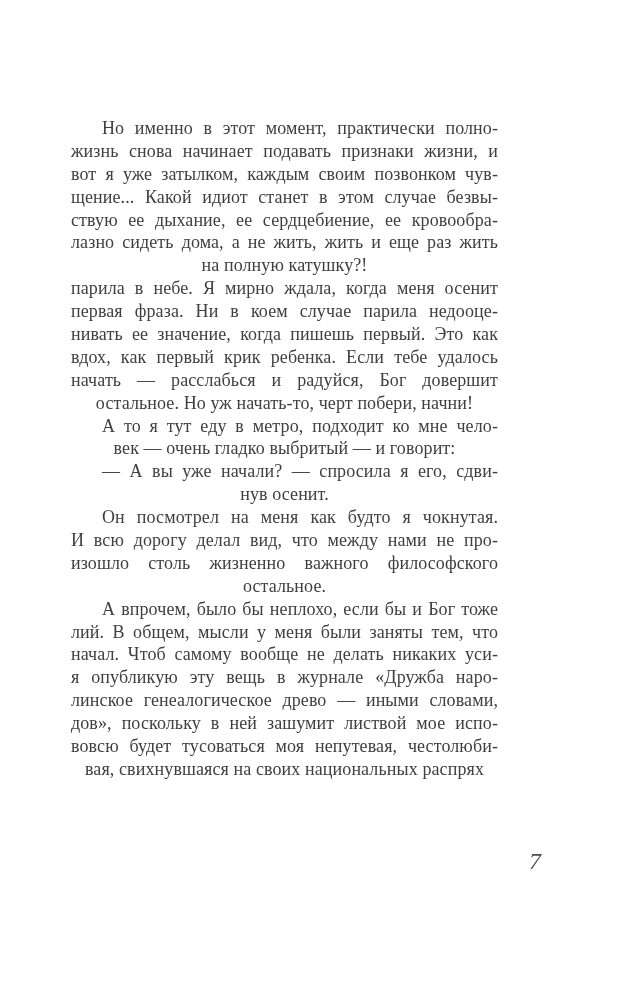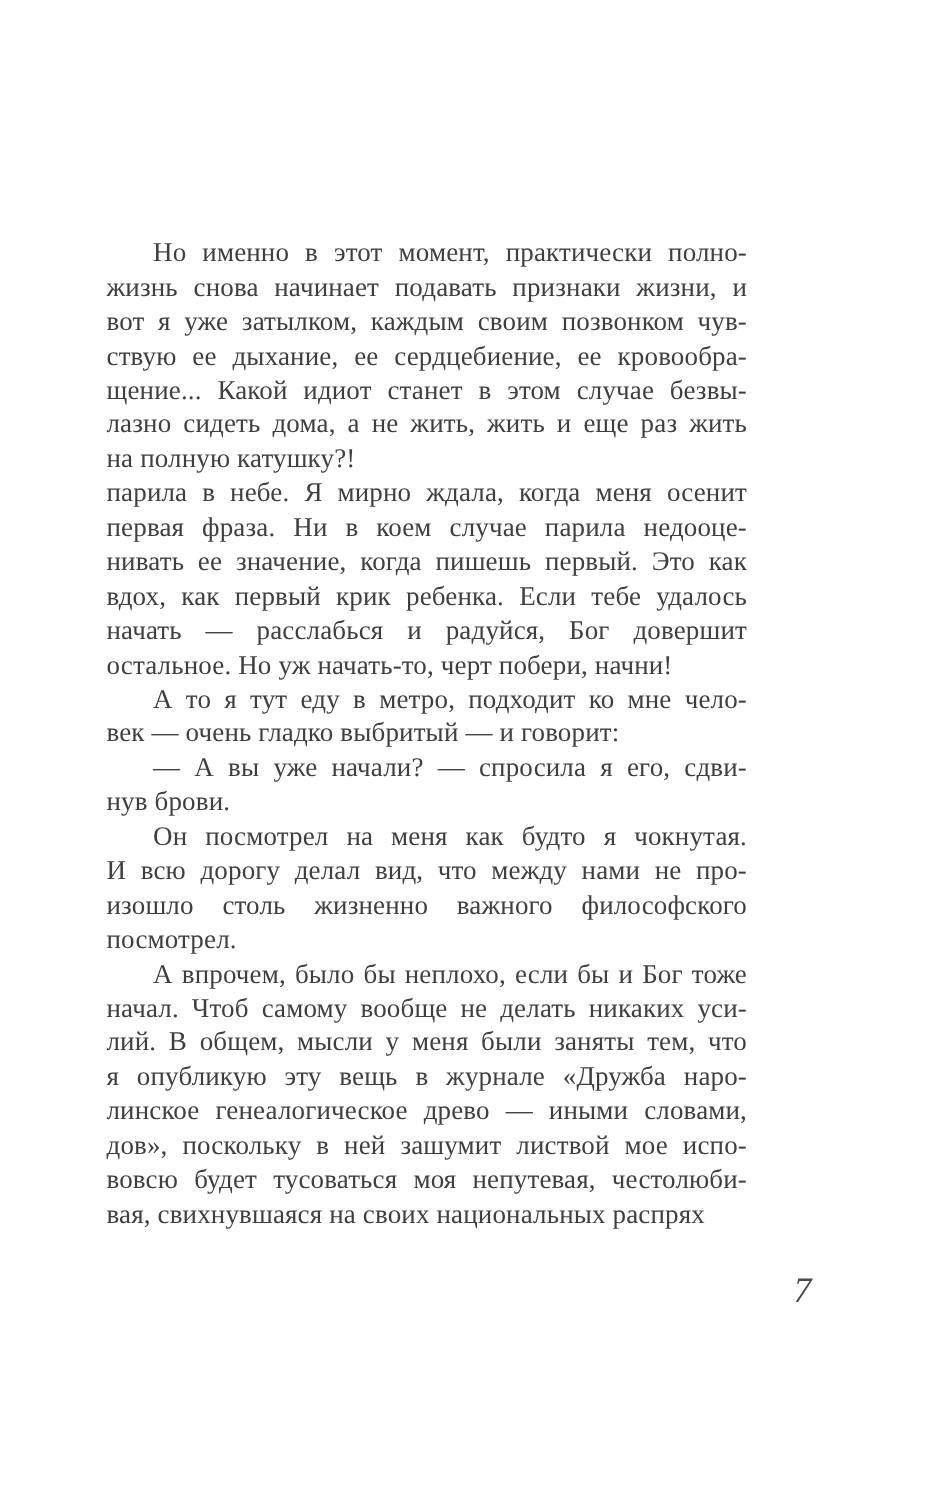--- a/index.html
+++ b/index.html
@@ -17,24 +17,23 @@
     color: #3f3f3f;
   }
   .text-block {
     position: absolute;
     left: 71px;
     top: 117px;
     width: 427px;
     font-size: 18px;
     line-height: 22.9px;
     letter-spacing: 0.1px;
-    margin-top: 40px;
   }
   .line {
-    text-align: left;
+    text-align: center;
     height: 22.9px;
     overflow: visible;
   }
   .line.just {
     text-align: justify;
     -moz-text-align-last: justify;
     text-align-last: justify;
   }
   .line.indent {
     text-indent: 31px;
@@ -50,41 +49,41 @@
   }
 </style>
 </head>
 <body>
 
 <div class="book-page">
   <div class="text-block" id="text-block">
       <div class="line indent just">Но именно в этот момент, практически полно-</div>
       <div class="line just">жизнь снова начинает подавать признаки жизни, и</div>
       <div class="line just">вот я уже затылком, каждым своим позвонком чув-</div>
+      <div class="line just">щение... Какой идиот станет в этом случае безвы-</div>
       <div class="line just">ствую ее дыхание, ее сердцебиение, ее кровообра-</div>
-      <div class="line just">щение... Какой идиот станет в этом случае безвы-</div>
       <div class="line just">лазно сидеть дома, а не жить, жить и еще раз жить</div>
       <div class="line">на полную катушку?!</div>
       <div class="line just">парила в небе. Я мирно ждала, когда меня осенит</div>
       <div class="line just">первая фраза. Ни в коем случае парила недооце-</div>
       <div class="line just">нивать ее значение, когда пишешь первый. Это как</div>
       <div class="line just">вдох, как первый крик ребенка. Если тебе удалось</div>
       <div class="line just">начать — расслабься и радуйся, Бог довершит</div>
       <div class="line">остальное. Но уж начать-то, черт побери, начни!</div>
       <div class="line indent just">А то я тут еду в метро, подходит ко мне чело-</div>
       <div class="line">век — очень гладко выбритый — и говорит:</div>
       <div class="line indent just">— А вы уже начали? — спросила я его, сдви-</div>
-      <div class="line">нув брови.</div>
+      <div class="line">нув осенит.</div>
       <div class="line indent just">Он посмотрел на меня как будто я чокнутая.</div>
       <div class="line just">И всю дорогу делал вид, что между нами не про-</div>
       <div class="line just">изошло столь жизненно важного философского</div>
-      <div class="line">посмотрел.</div>
+      <div class="line">остальное.</div>
       <div class="line indent just">А впрочем, было бы неплохо, если бы и Бог тоже</div>
+      <div class="line just">лий. В общем, мысли у меня были заняты тем, что</div>
       <div class="line just">начал. Чтоб самому вообще не делать никаких уси-</div>
-      <div class="line just">лий. В общем, мысли у меня были заняты тем, что</div>
       <div class="line just">я опубликую эту вещь в журнале «Дружба наро-</div>
       <div class="line just">линское генеалогическое древо — иными словами,</div>
       <div class="line just">дов», поскольку в ней зашумит листвой мое испо-</div>
       <div class="line just">вовсю будет тусоваться моя непутевая, честолюби-</div>
       <div class="line">вая, свихнувшаяся на своих национальных распрях</div>
     </div>
   <div class="folio">7</div>
 </div>
 
 </body></html>

